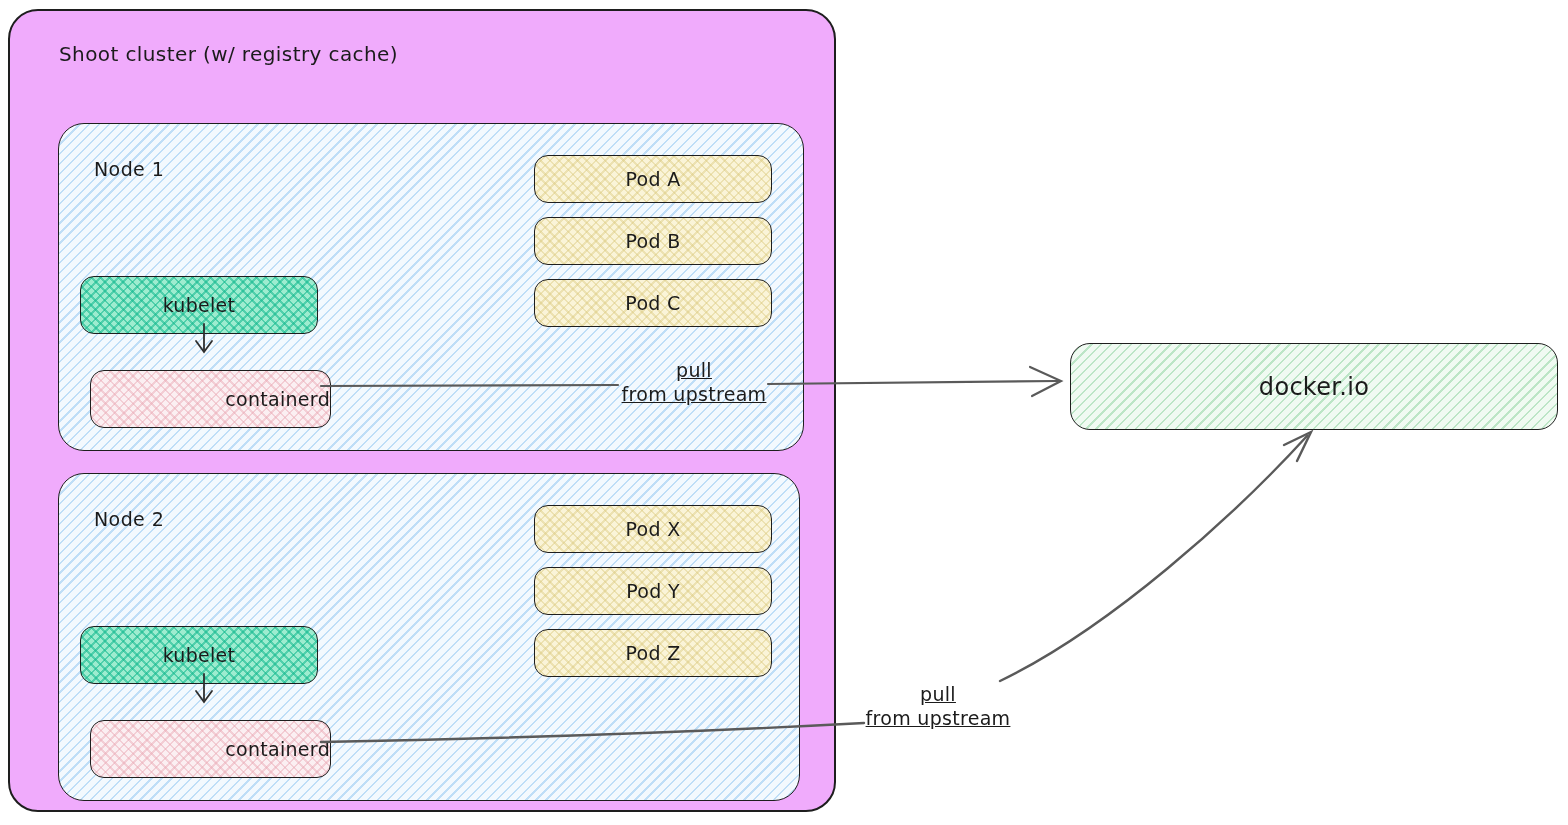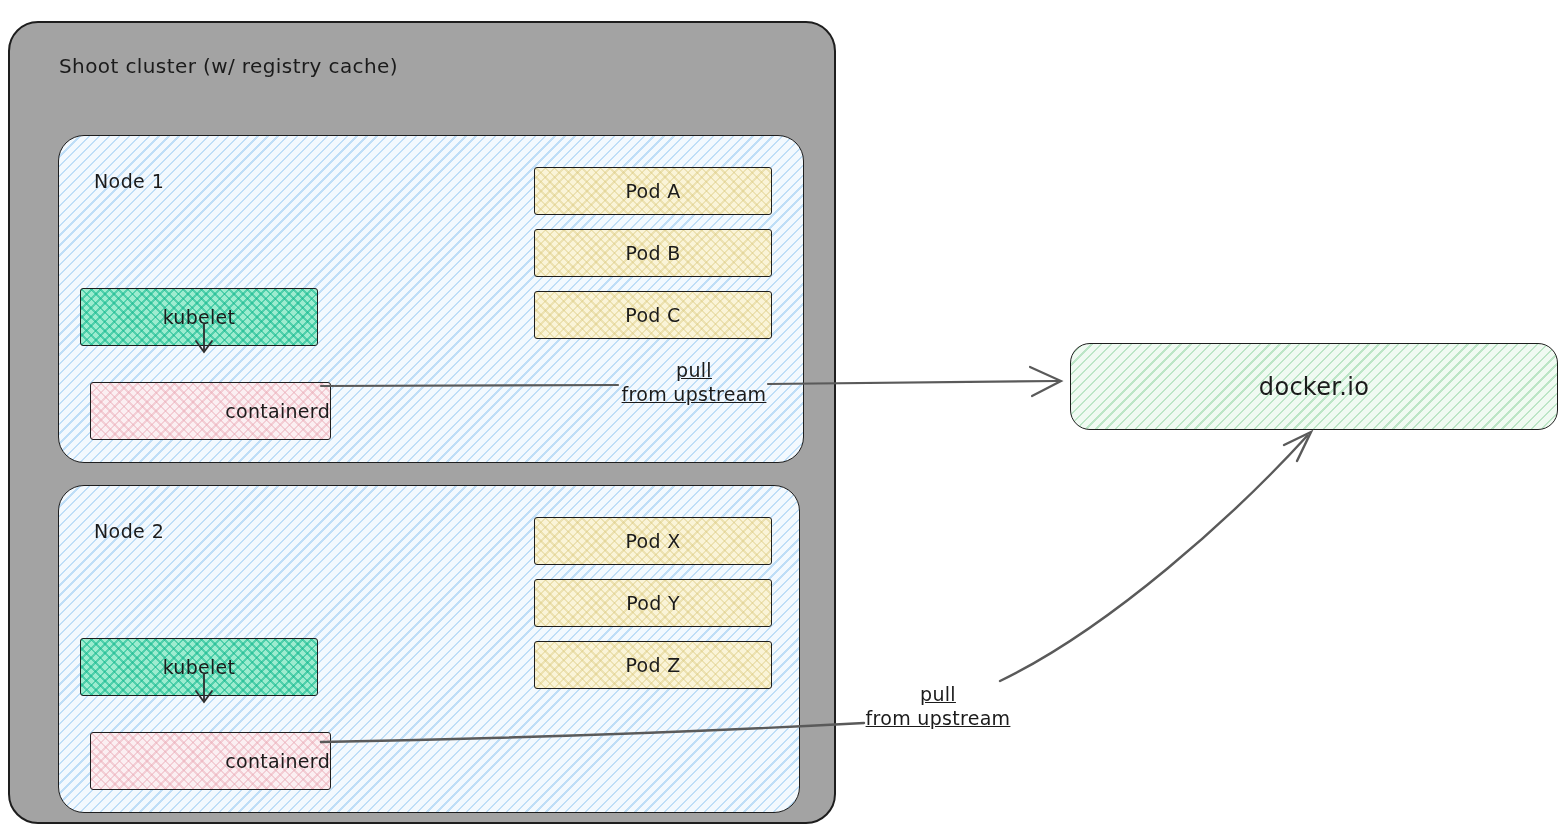--- a/index.html
+++ b/index.html
@@ -28,22 +28,21 @@
     font-size: 19px;
     letter-spacing: 0.3px;
     color: #1b1b1b;
   }
   
   #cluster-box {
     left: 8px; top: 9px;
     width: 828px; height: 803px;
     border-radius: 30px;
     border-width: 2px;
-    background: #a3a3a3;
-    margin-top: 12px;
+    background: #f0abfc;
   }
   #cluster-title {
     position: absolute;
     left: 49px; top: 31px;
     font-size: 20px;
     letter-spacing: 0.4px;
   }
   
   .node-box {
     border-radius: 26px;
@@ -55,21 +54,21 @@
   }
   #node-1-box { left: 48px; top: 112px; width: 746px; height: 328px; }
   #node-2-box { left: 48px; top: 462px; width: 742px; height: 328px; }
   .node-label {
     position: absolute;
     left: 35px; top: 34px;
     font-size: 19px;
     letter-spacing: 0.4px;
   }
   
-  .inner-box { border-radius: 3px; }
+  .inner-box { border-radius: 14px; }
   .kubelet-box {
     left: 21px; top: 152px; width: 238px; height: 58px;
     background-color: #9deccf;
     background-image:
       repeating-linear-gradient(135deg, rgba(18, 184, 142, 0.55) 0 2px, transparent 2px 6.5px),
       repeating-linear-gradient(45deg, rgba(18, 184, 142, 0.55) 0 2px, transparent 2px 6.5px);
     text-align: right;
   }
   .containerd-box {
     left: 31px; top: 246px; width: 241px; height: 58px;

